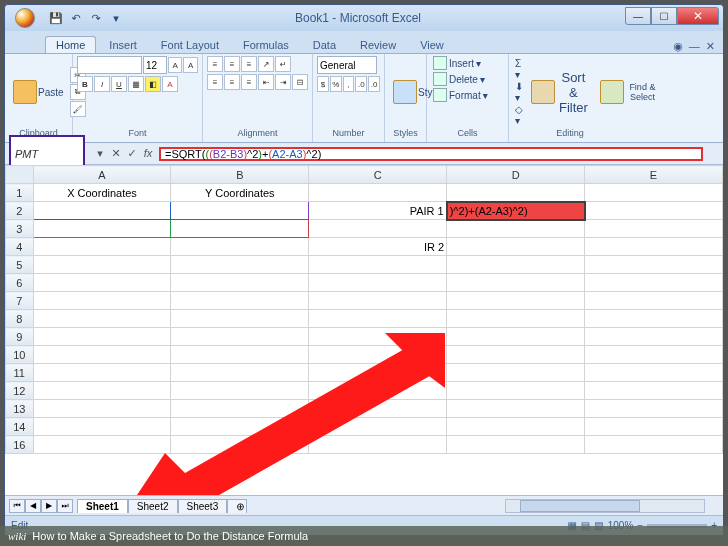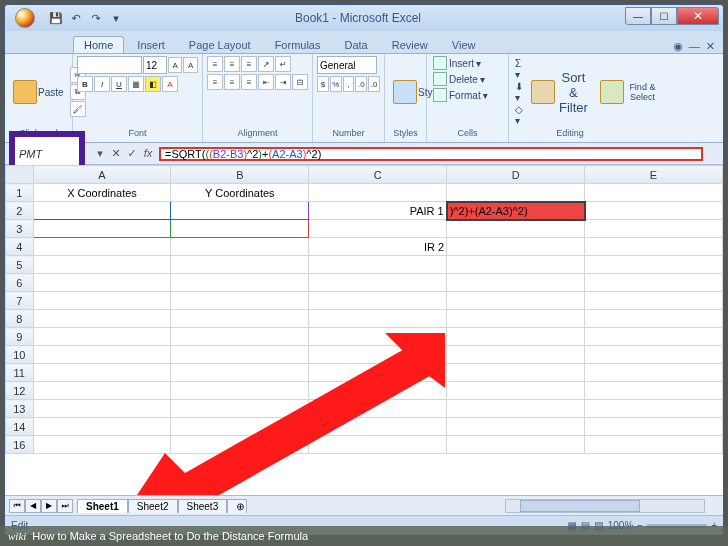--- a/index.html
+++ b/index.html
@@ -11,41 +11,41 @@
 .titlebar .office-btn { width: 36px; height: 26px; margin-left: 2px; display: flex; align-items: center; justify-content: center; }
 .office-orb { width: 20px; height: 20px; border-radius: 50%; background: radial-gradient(circle at 30% 30%, #fff, #f5b030 40%, #d04a20 70%, #5050c0); border: 1px solid #888; }
 .qat { display: flex; gap: 2px; margin-left: 4px; }
 .qat .qbtn { width: 18px; height: 18px; display: flex; align-items: center; justify-content: center; font-size: 11px; color: #2a4a7a; }
 .title-center { position: absolute; left: 0; right: 12px; text-align: center; font-size: 12px; color: #3a5a8a; pointer-events: none; }
 .winbtns { position: absolute; right: 4px; top: 2px; display: flex; gap: 0; }
 .winbtn { width: 26px; height: 18px; background: linear-gradient(#e8eef8,#c8d8ec); border: 1px solid #6a8ab0; font-size: 10px; display: flex; align-items: center; justify-content: center; color: #333; }
 .winbtn.close { background: linear-gradient(#f08080,#d03030); color: #fff; width: 42px; border-radius: 0 3px 0 0; font-size: 12px; }
 .winbtn:first-child { border-radius: 0 0 0 3px; }
 
-.tabs { height: 22px; display: flex; align-items: end; padding-left: 68px; gap: 2px; font-size: 11px; }
+.tabs { height: 22px; display: flex; align-items: end; padding-left: 40px; gap: 2px; font-size: 11px; }
 .tab { padding: 2px 10px; color: #3a5a8a; border: 1px solid transparent; border-bottom: none; }
 .tab.active { background: #eaf2fb; border-color: #9ab0cc; border-radius: 3px 3px 0 0; color: #2a4a7a; font-weight: 500; }
 .tabs .help { margin-left: auto; margin-right: 8px; display: flex; gap: 6px; color: #3a5a8a; font-size: 11px; }
 
 .ribbon { height: 90px; background: #eaf2fb; border-top: 1px solid #9ab0cc; border-bottom: 1px solid #9ab0cc; display: flex; font-size: 10px; }
 .group { border-right: 1px solid #c0d0e4; display: flex; flex-direction: column; padding: 2px 4px 0 4px; }
 .group .contents { flex: 1; display: flex; align-items: center; gap: 2px; }
 .group .label { height: 14px; text-align: center; font-size: 9px; color: #46607e; }
 .bigbtn { display: flex; flex-direction: row; align-items: center; gap: 1px; padding: 2px 4px; font-size: 10px; color: #2a4a7a; }
 .bigbtn .ico { width: 24px; height: 24px; background: #f5c060; border: 1px solid #c09030; border-radius: 2px; }
 .minibtn { width: 16px; height: 16px; border: 1px solid #b0c0d8; background: #fff; font-size: 8px; display: flex; align-items: center; justify-content: center; color: #333; }
 .fontrow { display: flex; gap: 1px; align-items: center; }
 .fontbox { height: 18px; border: 1px solid #a0b4cc; background: #fff; font-size: 10px; padding: 0 2px; display: flex; align-items: center; }
 .col { display: flex; flex-direction: column; gap: 1px; }
 .row { display: flex; gap: 1px; }
 .txtbtn { font-size: 10px; color: #2a4a7a; padding: 0 2px; display: flex; align-items: center; gap: 2px; }
 .ico-sm { width: 14px; height: 14px; border: 1px solid #8aa; background: #dfe; }
 
 .fbar { height: 22px; background: #e4ecf7; display: flex; align-items: center; border-bottom: 1px solid #a8bcd4; font-size: 11px; }
-.namebox { width: 76px; height: 31px; background: #fff; border: 6px solid #4c1d95; margin: 0 4px; padding: 17px 4px; display: flex; align-items: center; font-style: italic; color: #333; }
+.namebox { width: 76px; height: 31px; background: #fff; border: 2px solid #4c1d95; margin: 0 4px; padding: 17px 4px; display: flex; align-items: center; font-style: italic; color: #333; }
 .fbar .fbtns { display: flex; gap: 2px; padding: 0 4px; color: #555; }
 .fbar .fbtns span { width: 14px; text-align: center; }
 .formula { flex: 1; height: 14px; background: #fff; border: 2px solid #e03030; padding: 0 4px; display: flex; align-items: center; margin-right: 20px; font-family: "Courier New", monospace; font-size: 11px; }
 .formula .eq { color: #000; }
 .formula .p1 { color: #108010; }
 .formula .p2 { color: #d04040; }
 .formula .p3 { color: #7030c0; }
 .formula .p4 { color: #1060c0; }
 
 .gridwrap { position: relative; height: 330px; background: #fff; overflow: hidden; }
@@ -102,21 +102,21 @@
     <div class="winbtns">
       <div class="winbtn">—</div>
       <div class="winbtn">☐</div>
       <div class="winbtn close">✕</div>
     </div>
   </div>
 
   <div class="tabs">
     <div class="tab active">Home</div>
     <div class="tab">Insert</div>
-    <div class="tab">Page Layout</div>
+    <div class="tab">Font Layout</div>
     <div class="tab">Formulas</div>
     <div class="tab">Data</div>
     <div class="tab">Review</div>
     <div class="tab">View</div>
     <div class="help">
       <span>◉</span>
       <span>—</span>
       <span>✕</span>
     </div>
   </div>

